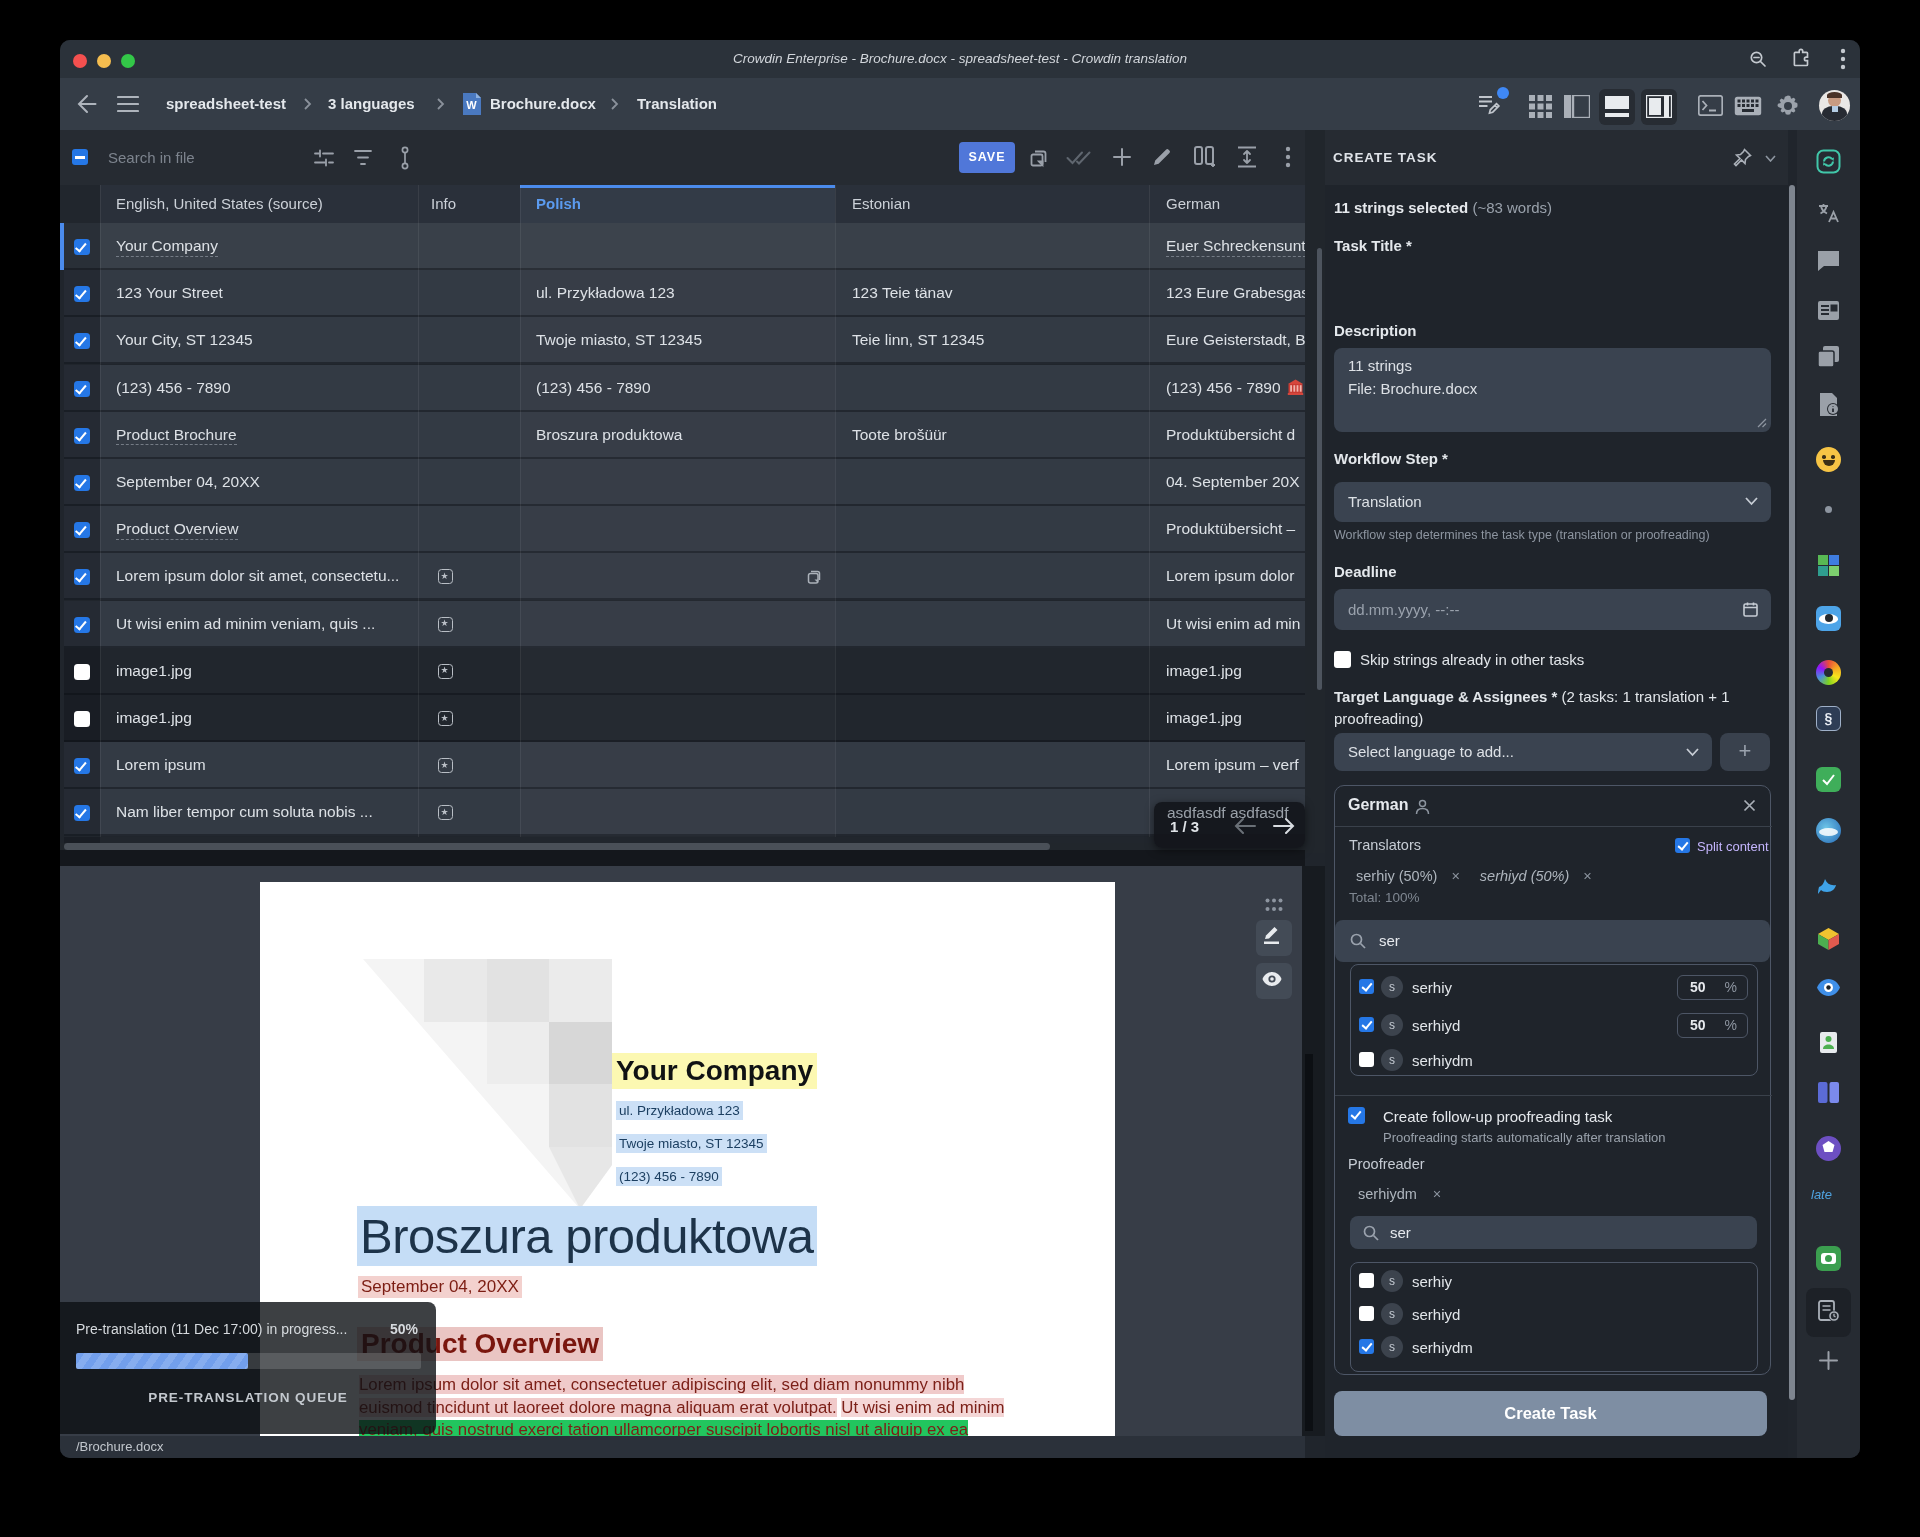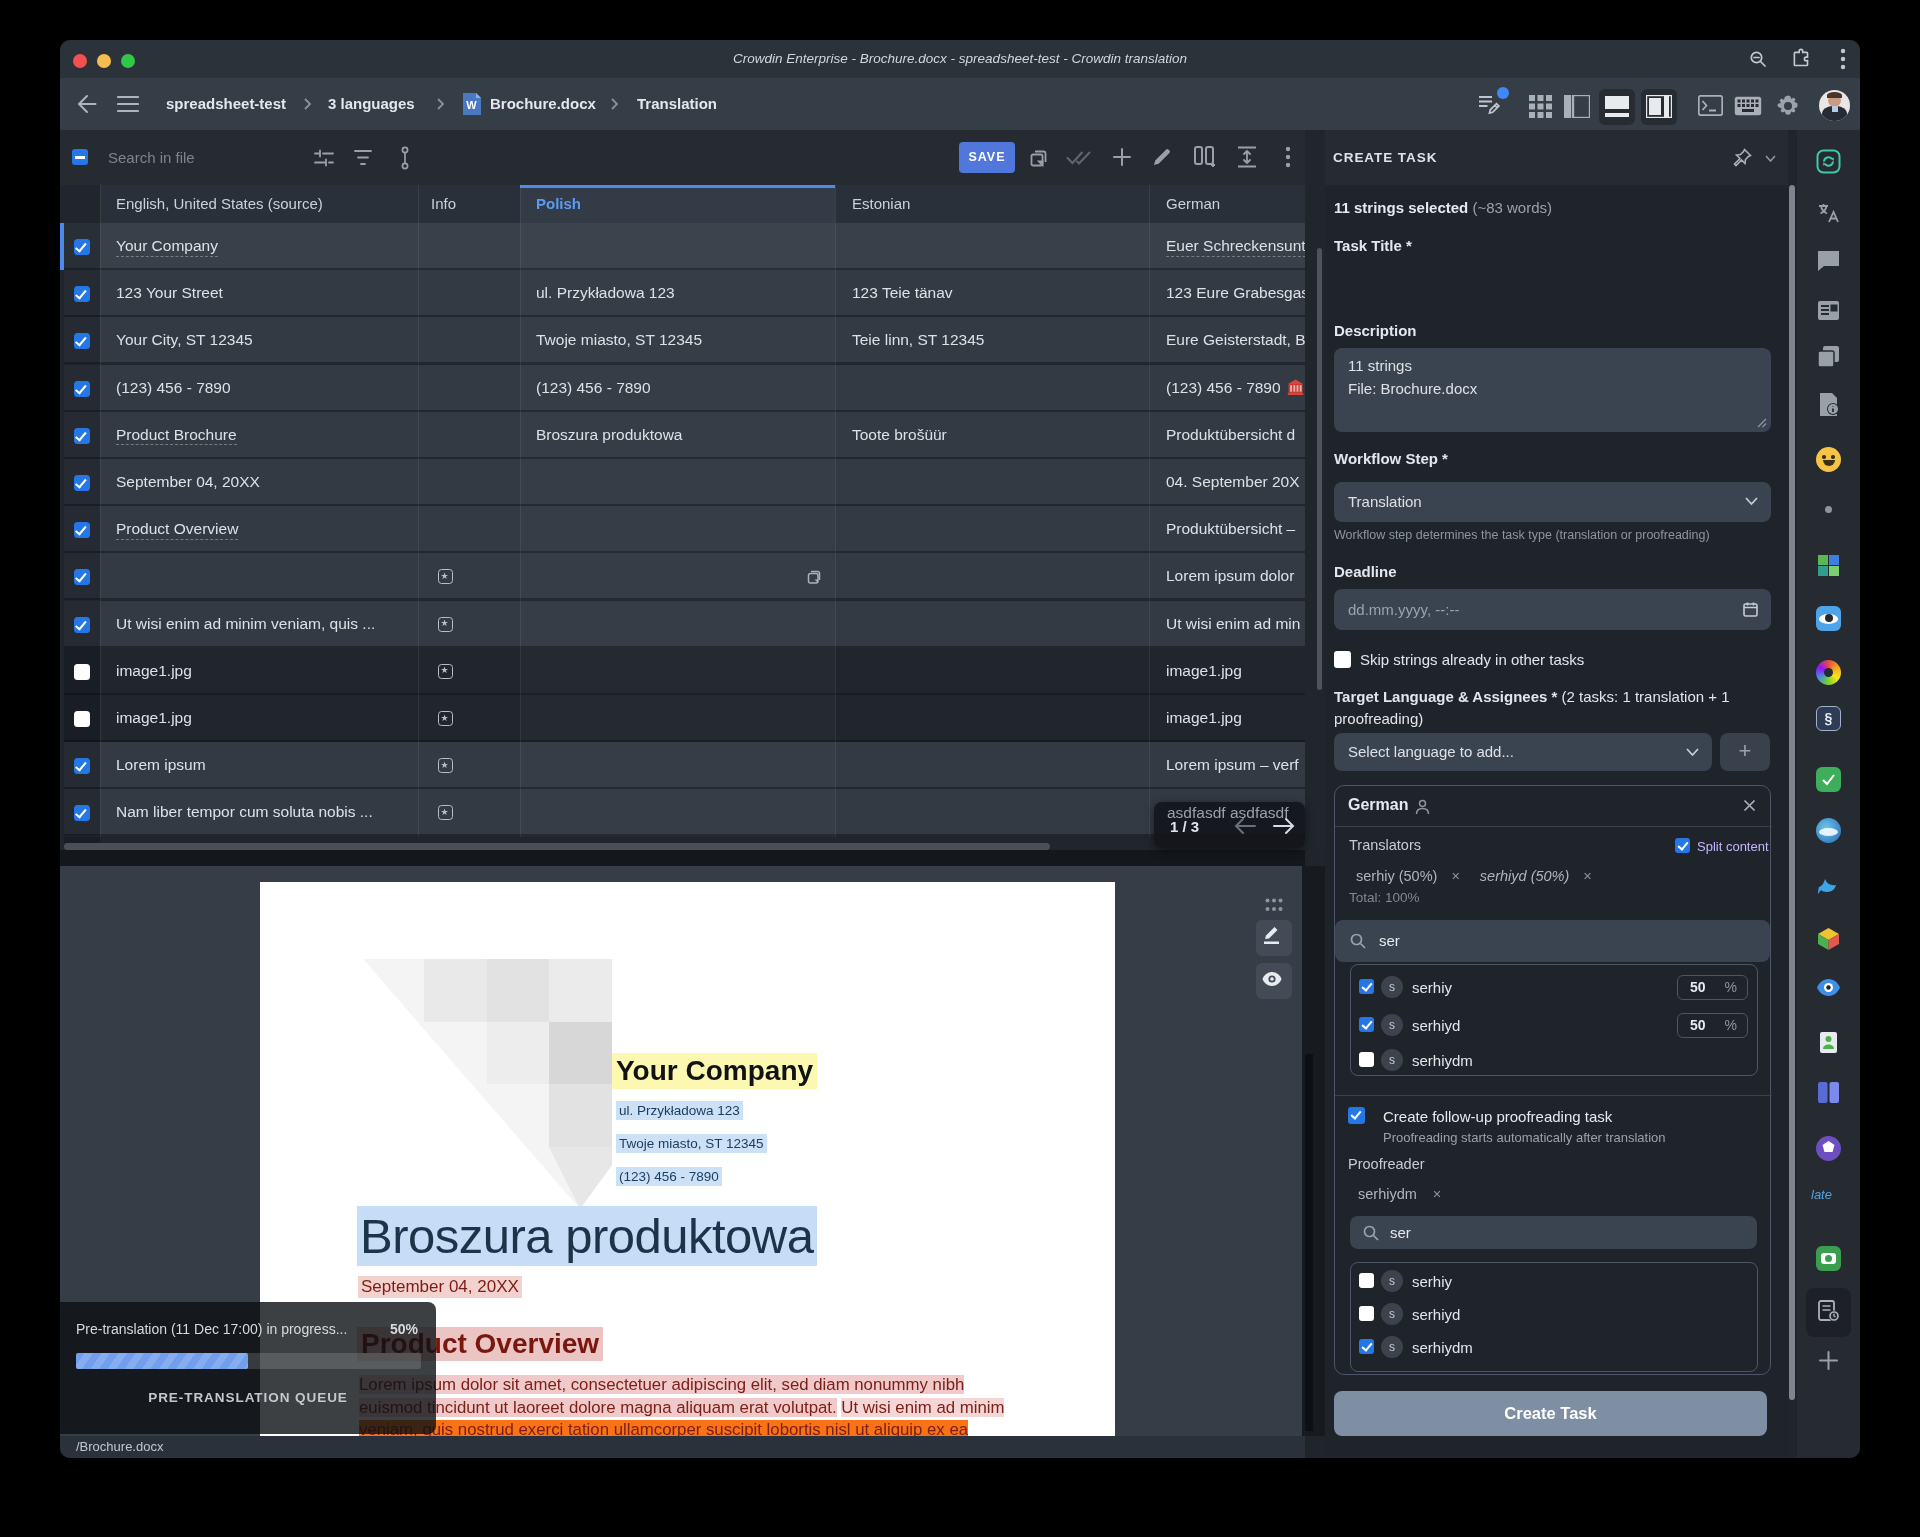--- a/index.html
+++ b/index.html
@@ -312,20 +312,21 @@
         <div class="cell c-en">September 04, 20XX</div>
         <div class="cell c-de">04. September 20X</div>
       </div>
     <div class="row rsel" style="top:466.2px;">
         <div class="cb cb18" style="left:9.5px;top:16px;"></div>
         <div class="cell c-en"><span class="dashed">Product Overview</span></div>
         <div class="cell c-de">Produktübersicht –</div>
       </div>
     <div class="row rsel" style="top:513.4px;">
         <div class="cb cb18" style="left:9.5px;top:16px;"></div>
+        <div class="cell c-en">Lorem ipsum dolor sit amet, consectetu...</div>
         <div class="iico"></div>
         <svg class="ic" style="left:741px;top:14px;" width="19" height="19" viewBox="0 0 19 19">
           <path fill="none" stroke="#aab0b8" stroke-width="1.5" d="M6 4.5h6.5a2 2 0 012 2V13"></path>
           <rect x="3.5" y="6.5" width="9.5" height="9.5" rx="2" fill="none" stroke="#aab0b8" stroke-width="1.5"></rect>
           <path fill="#aab0b8" d="M9.5 12.5h3.5V16z"></path>
         </svg>
         <div class="cell c-de">Lorem ipsum dolor</div>
       </div>
     <div class="row rsel" style="top:560.6px;">
         <div class="cb cb18" style="left:9.5px;top:16px;"></div>
@@ -384,21 +385,21 @@
     <div class="ic" style="left:552px;top:187px;font-size:28px;font-weight:bold;color:#101214;background:#fcf8b2;padding:2px 4px;">Your Company</div>
     <div class="ic" style="left:556px;top:235px;font-size:13.5px;color:#1c3f61;background:#cce0f6;padding:2px 3px;">ul. Przykładowa 123</div>
     <div class="ic" style="left:556px;top:268px;font-size:13.5px;color:#1c3f61;background:#cce0f6;padding:2px 3px;">Twoje miasto, ST 12345</div>
     <div class="ic" style="left:556px;top:301px;font-size:13.5px;color:#1c3f61;background:#cce0f6;padding:2px 3px;">(123) 456 - 7890</div>
     <div class="ic" style="left:297px;top:340px;font-size:49px;color:#1d3349;background:#c5ddf6;padding:2px 3px;letter-spacing:-0.5px;">Broszura produktowa</div>
     <div class="ic" style="left:298px;top:410px;font-size:17px;color:#7c1d13;background:#f3d1ce;padding:1px 3px;">September 04, 20XX</div>
     <div class="ic" style="left:297px;top:461px;font-size:28px;font-weight:bold;color:#7a160e;background:#eac5c3;padding:1px 4px;">Product Overview</div>
     <div class="ic" style="left:299px;top:508px;font-size:16.8px;line-height:22.7px;color:#7c2018;width:700px;">
       <span style="background:#f0caca;">Lorem ipsum dolor sit amet, consectetuer adipiscing elit, sed diam nonummy nibh</span><br>
       <span style="background:#f0caca;">euismod tincidunt ut laoreet dolore magna aliquam erat volutpat.</span> <span style="background:#f4d6d6;">Ut wisi enim ad minim</span><br>
-      <span style="background:#f97316;">veniam, quis nostrud exerci tation ullamcorper suscipit lobortis nisl ut aliquip ex ea</span>
+      <span style="background:#22c55e;">veniam, quis nostrud exerci tation ullamcorper suscipit lobortis nisl ut aliquip ex ea</span>
     </div>
 
     <svg class="ic" style="left:1205px;top:32px;" width="18" height="14" viewBox="0 0 18 14">
         <g fill="#8d95a0">
           <circle cx="2.5" cy="2.5" r="2"></circle>
           <circle cx="9" cy="2.5" r="2"></circle>
           <circle cx="15.5" cy="2.5" r="2"></circle>
           <circle cx="2.5" cy="11" r="2"></circle>
           <circle cx="9" cy="11" r="2"></circle>
           <circle cx="15.5" cy="11" r="2"></circle>

